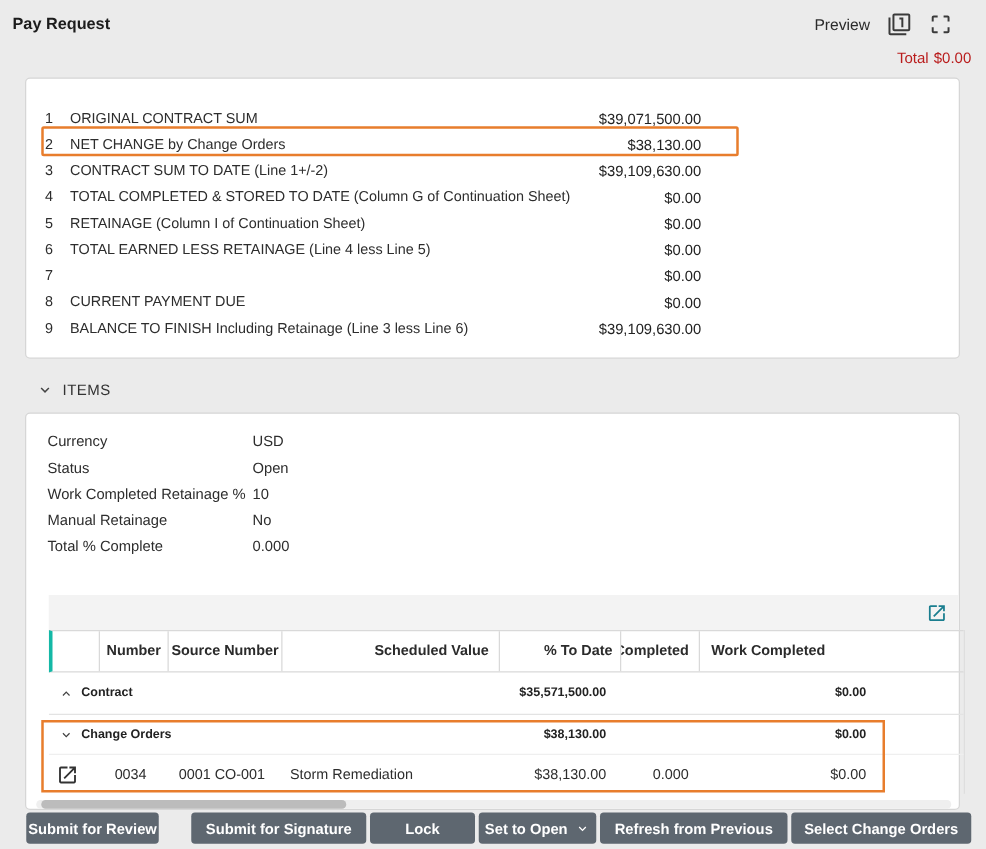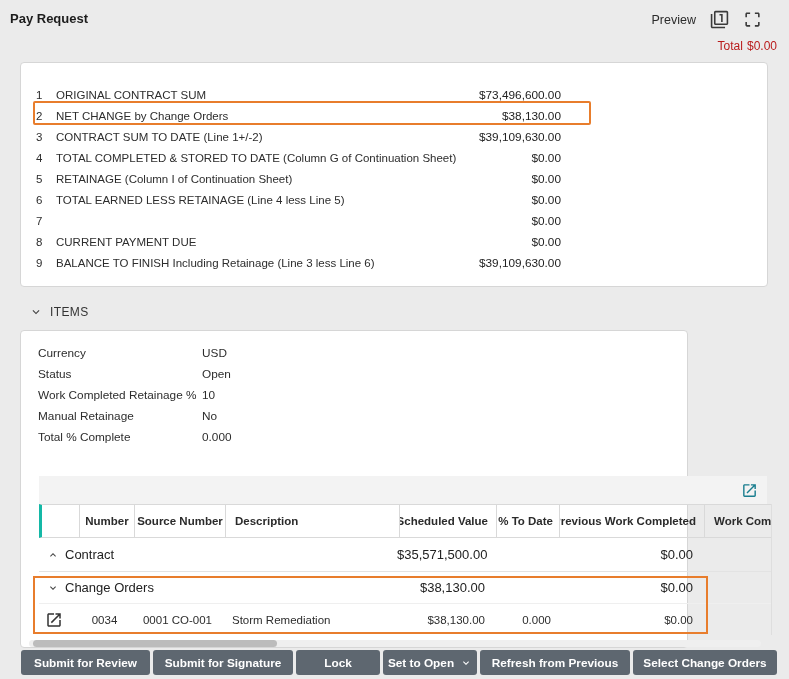--- a/index.html
+++ b/index.html
@@ -15,21 +15,21 @@
   
   #page-title{left:10px;top:11px;font-size:13px;font-weight:bold;color:#1c1c1c;text-align:right;}
   #header-right{top:10px;right:27px;display:flex;align-items:center;gap:14px;}
   #preview-label{font-size:12.5px;color:#2b2b2b;cursor:pointer;}
   .hdr-icon{width:19px;height:19px;color:#3a3a3a;cursor:pointer;}
   #total-line{top:39px;right:12px;font-size:12px;color:#b91c1c;display:flex;gap:4px;}
 
   
   .card{position:absolute;background:#fff;border:1px solid #d6d6d6;border-radius:4px;box-sizing:border-box;}
   #card-summary{left:20px;top:62px;width:748px;height:225px;}
-  #card-items{left:20px;top:330px;width:668px;height:318px;}
+  #card-items{left:20px;top:330px;width:748px;height:318px;}
 
   
   #summary-rows{position:absolute;top:21px;left:0;right:0;}
   .sum-row{height:21px;display:flex;align-items:center;font-size:11.5px;padding-right:206px;white-space:nowrap;}
   .sum-num{margin-left:15px;width:14px;color:#2d2d2d;}
   .sum-label{margin-left:6px;color:#2d2d2d;}
   .sum-value{margin-left:auto;font-size:11.8px;color:#222;}
   #row2-highlight{left:12px;top:38px;width:558px;height:24px;border:2px solid #E87D2C;border-radius:2px;box-sizing:border-box;pointer-events:none;}
 
   
@@ -51,21 +51,21 @@
   .tgrid{display:grid;grid-template-columns:38px 55px 91px 174px 97px 63px 145px 69px;width:732px;box-sizing:border-box;}
   #thead{height:34px;border-top:1px solid #d9d9d9;border-bottom:1px solid #d9d9d9;border-left:3px solid #14b8a6;align-items:stretch;}
   .th{display:flex;align-items:center;font-size:11.5px;font-weight:bold;color:#2b2b2b;
       border-right:1px solid #d9d9d9;box-sizing:border-box;white-space:nowrap;overflow:hidden;}
   .th:last-child{border-right:none;}
   .th.center{justify-content:center;}
   .th.left{padding-left:9px;}
   .th.right{justify-content:flex-end;padding-right:8px;}
   .th.pct{justify-content:flex-end;padding-right:6px;}
 
-  .tgroup{height:34px;align-items:center;font-size:13px;font-weight:normal;color:#222;cursor:pointer;}
+  .tgroup{height:34px;align-items:center;font-size:10px;font-weight:bold;color:#222;cursor:pointer;}
   #row-contract{border-bottom:1px solid #e3e3e3;}
   #row-change-orders{height:32px;border-bottom:1px solid #efefef;}
   .group-name-cell{grid-column:1/5;display:flex;align-items:center;padding-left:8px;}
   .group-chevron{width:12px;height:12px;color:#444;flex:none;}
   .group-name{margin-left:6px;white-space:nowrap;}
   .cell-sched{grid-column:5;text-align:right;padding-right:9px;}
   .cell-prev{grid-column:7;text-align:right;padding-right:9px;}
 
   .tdetail{height:32px;align-items:center;font-size:11.5px;color:#2d2d2d;}
   .c-icon{display:flex;align-items:center;}
@@ -79,21 +79,21 @@
   #co-highlight{left:12px;top:245px;width:675px;height:58px;border:2px solid #E87D2C;box-sizing:border-box;pointer-events:none;}
 
   
   #hscroll-track{left:8px;top:309px;width:732px;height:7px;background:#efefef;border-radius:4px;cursor:pointer;}
   #hscroll-thumb{position:absolute;left:4px;top:0;width:244px;height:7px;background:#bcbcbc;border-radius:4px;cursor:grab;}
 
   
   .fbtn{position:absolute;top:650px;height:25px;background:#5E6770;color:#fff;
     display:flex;align-items:center;justify-content:center;gap:6px;
     font-family:inherit;font-size:11.8px;font-weight:bold;border:none;border-radius:3px;cursor:pointer;padding:0;}
-  #btn-submit-review{left:21px;width:129px;}
+  #btn-submit-review{left:21px;width:106px;}
   #btn-submit-signature{left:153px;width:140px;}
   #btn-lock{left:296px;width:84px;}
   #btn-set-open{left:383px;width:94px;}
   #btn-refresh{left:480px;width:150px;}
   #btn-select-co{left:633px;width:144px;}
   .btn-chevron{width:12px;height:12px;color:#fff;}
 </style>
 </head>
 <body>
 
@@ -116,21 +116,21 @@
 <div class="abs" id="total-line">
   <span>Total</span>
   <span>$0.00</span>
 </div>
 
 <div class="card" id="card-summary">
   <div id="summary-rows">
     <div class="sum-row">
         <span class="sum-num">1</span>
         <span class="sum-label">ORIGINAL CONTRACT SUM</span>
-        <span class="sum-value">$73,496,600.00</span>
+        <span class="sum-value">$39,071,500.00</span>
       </div>
     <div class="sum-row">
         <span class="sum-num">2</span>
         <span class="sum-label">NET CHANGE by Change Orders</span>
         <span class="sum-value">$38,130.00</span>
       </div>
     <div class="sum-row">
         <span class="sum-num">3</span>
         <span class="sum-label">CONTRACT SUM TO DATE (Line 1+/-2)</span>
         <span class="sum-value">$39,109,630.00</span>
@@ -208,21 +208,20 @@
           <path d="M19 19H5V5h7V3H5c-1.11 0-2 .9-2 2v14c0 1.1.89 2 2 2h14c1.1 0 2-.9 2-2v-7h-2v7zM14 3v2h3.59l-9.83 9.83 1.41 1.41L19 6.41V10h2V3h-7z"></path>
         </svg>
     </span>
   </div>
 
   <div id="table-region">
     <div class="tgrid" id="thead">
       <div class="th"></div>
       <div class="th center">Number</div>
       <div class="th center">Source Number</div>
-      <div class="th left">Description</div>
       <div class="th right">Scheduled Value</div>
       <div class="th pct">% To Date</div>
       <div class="th right">Previous Work Completed</div>
       <div class="th left">Work Completed</div>
     </div>
 
     <div class="tgrid tgroup" id="row-contract">
       <div class="group-name-cell">
         <span class="group-chevron">
           <svg viewBox="0 0 24 24" width="12" height="12" fill="currentColor">

